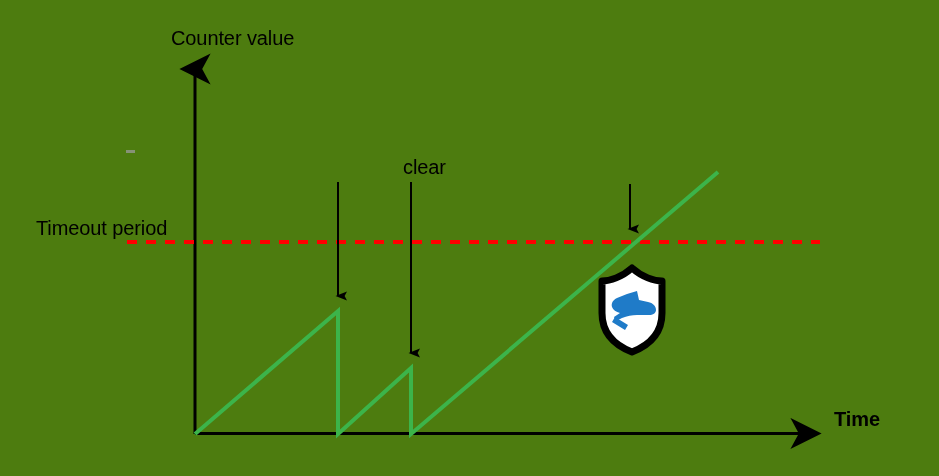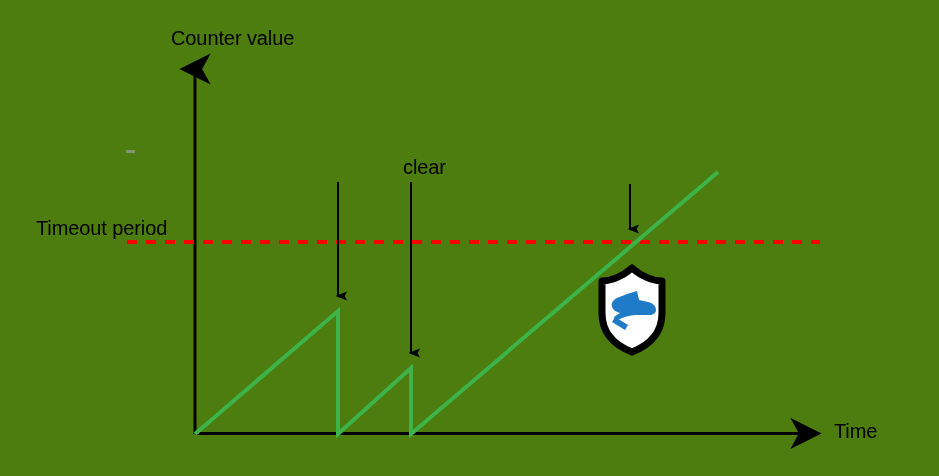--- a/index.html
+++ b/index.html
@@ -35,21 +35,21 @@
     line-height: 22px;
     color: #000000;
     white-space: nowrap;
     letter-spacing: -0.1px;
   }
   #label-counter-value { left: 171px; top: 27px; }
   #label-timeout-period { left: 36px; top: 209px; margin-top: 8px; }
   #label-watchdog      { left: 291px; top: 153px; }
   #label-clear         { left: 403px; top: 142px; margin-top: 14px; }
   #label-system-reset  { left: 572px; top: 153px; }
-  #label-time          { left: 834px; top: 420px; }
+  #label-time          { left: 834px; top: 408px; font-weight: bold; }
 </style>
 </head>
 <body>
 
 <div id="diagram-root">
 
   <svg id="wdt-svg" viewBox="0 0 939 476">
     <defs>
       <marker id="arrow-up-head" markerWidth="14" markerHeight="14" refX="5.2" refY="5.2" orient="auto" markerUnits="strokeWidth">
         <path d="M5.2,0 L10.4,10.4 L5.2,7.6 L0,10.4 Z" fill="#000000"></path>

